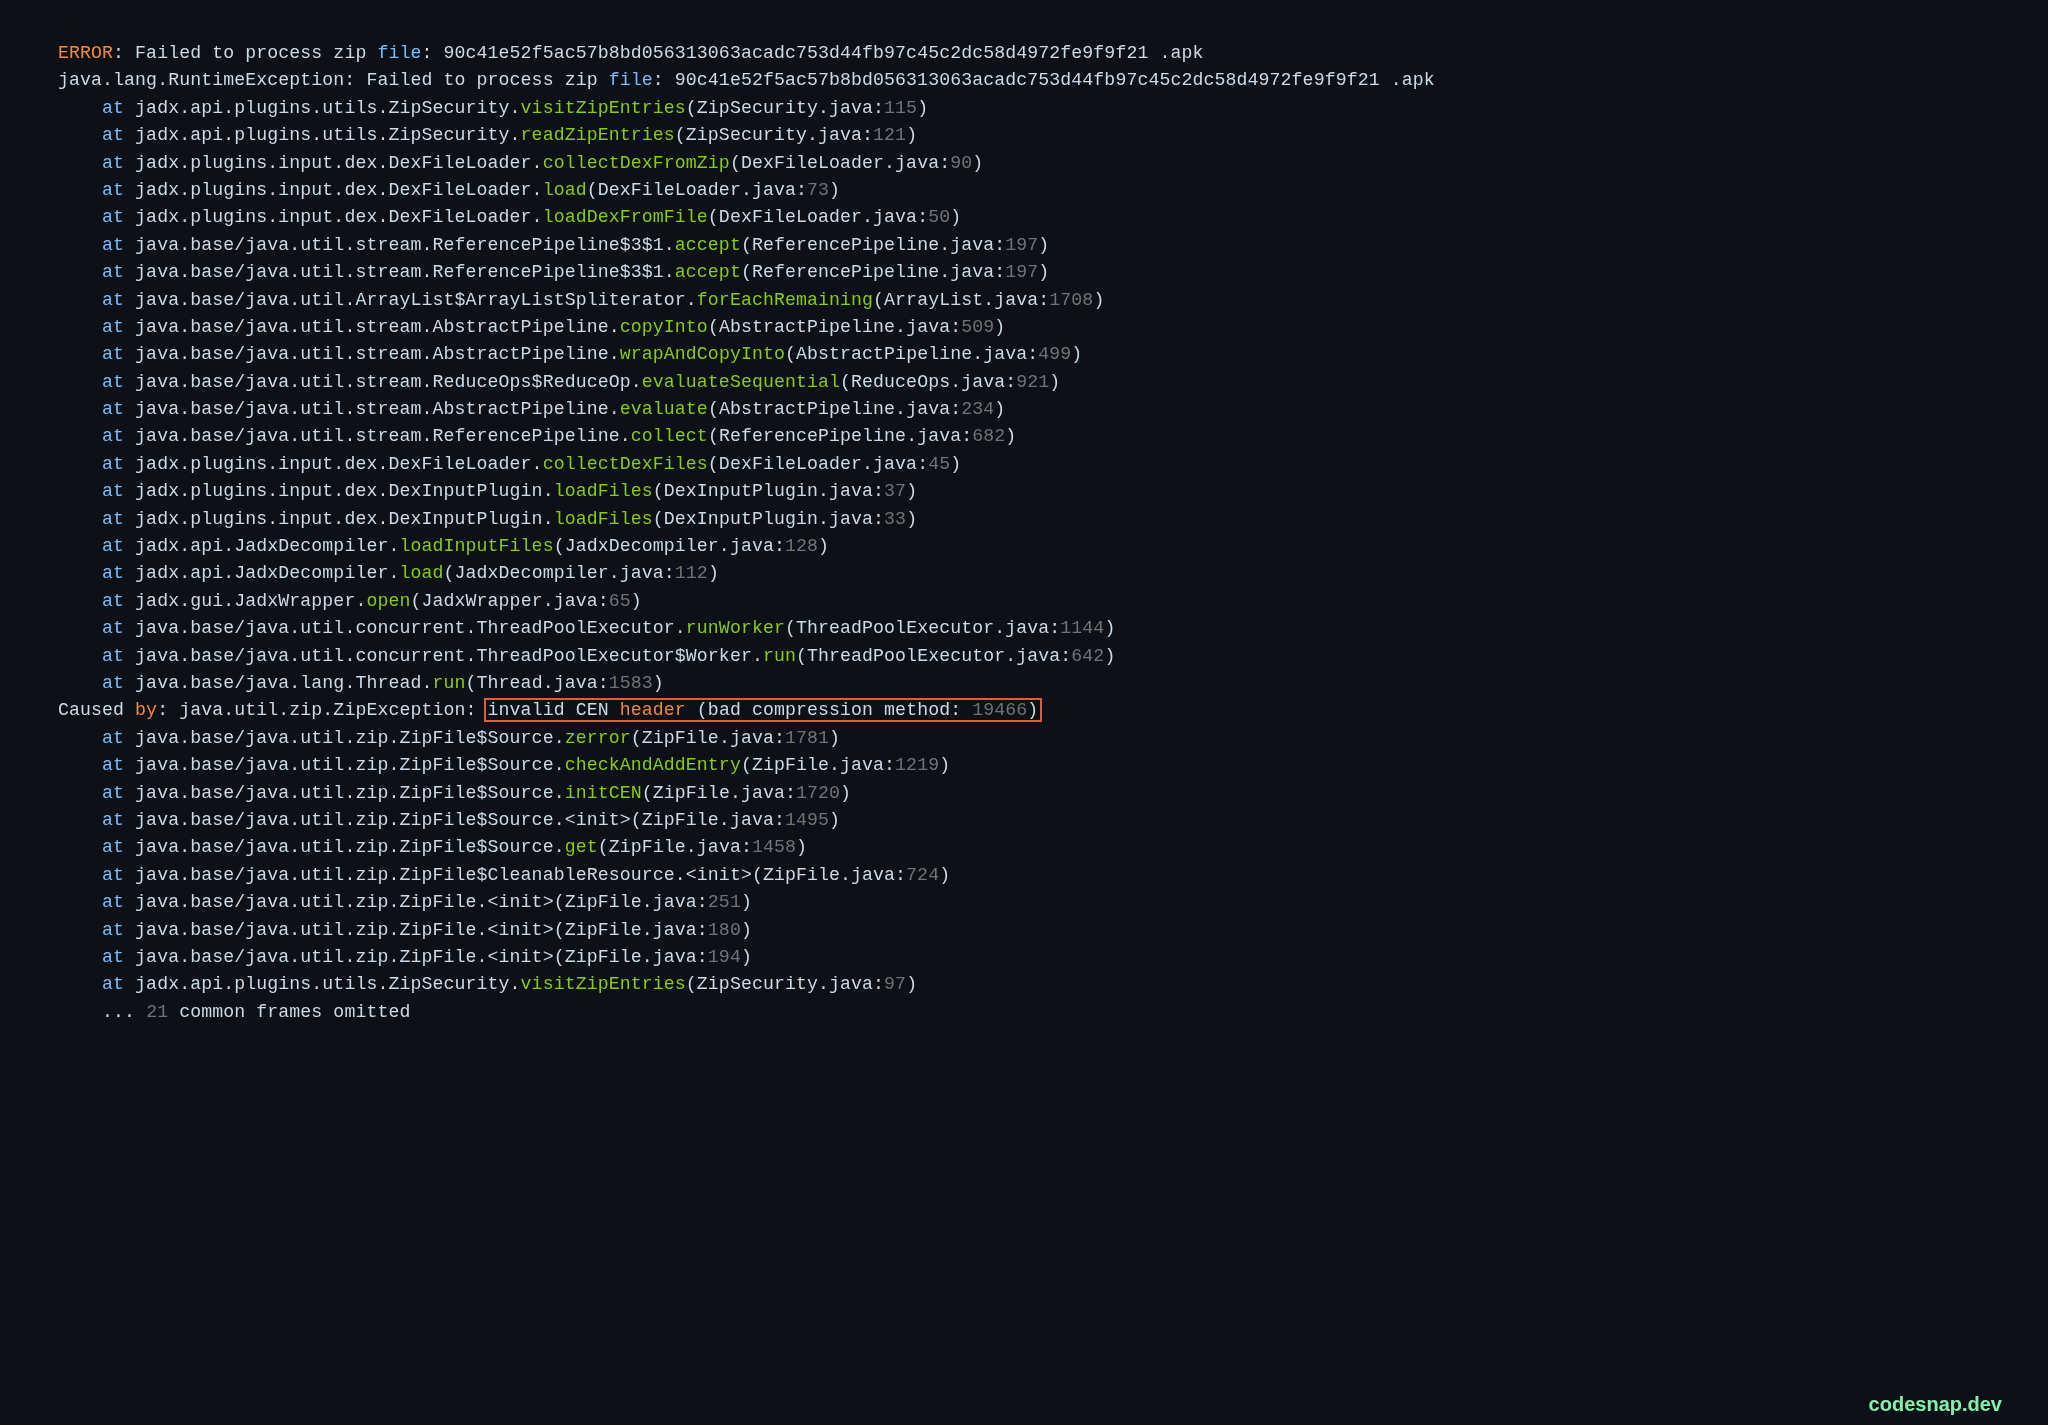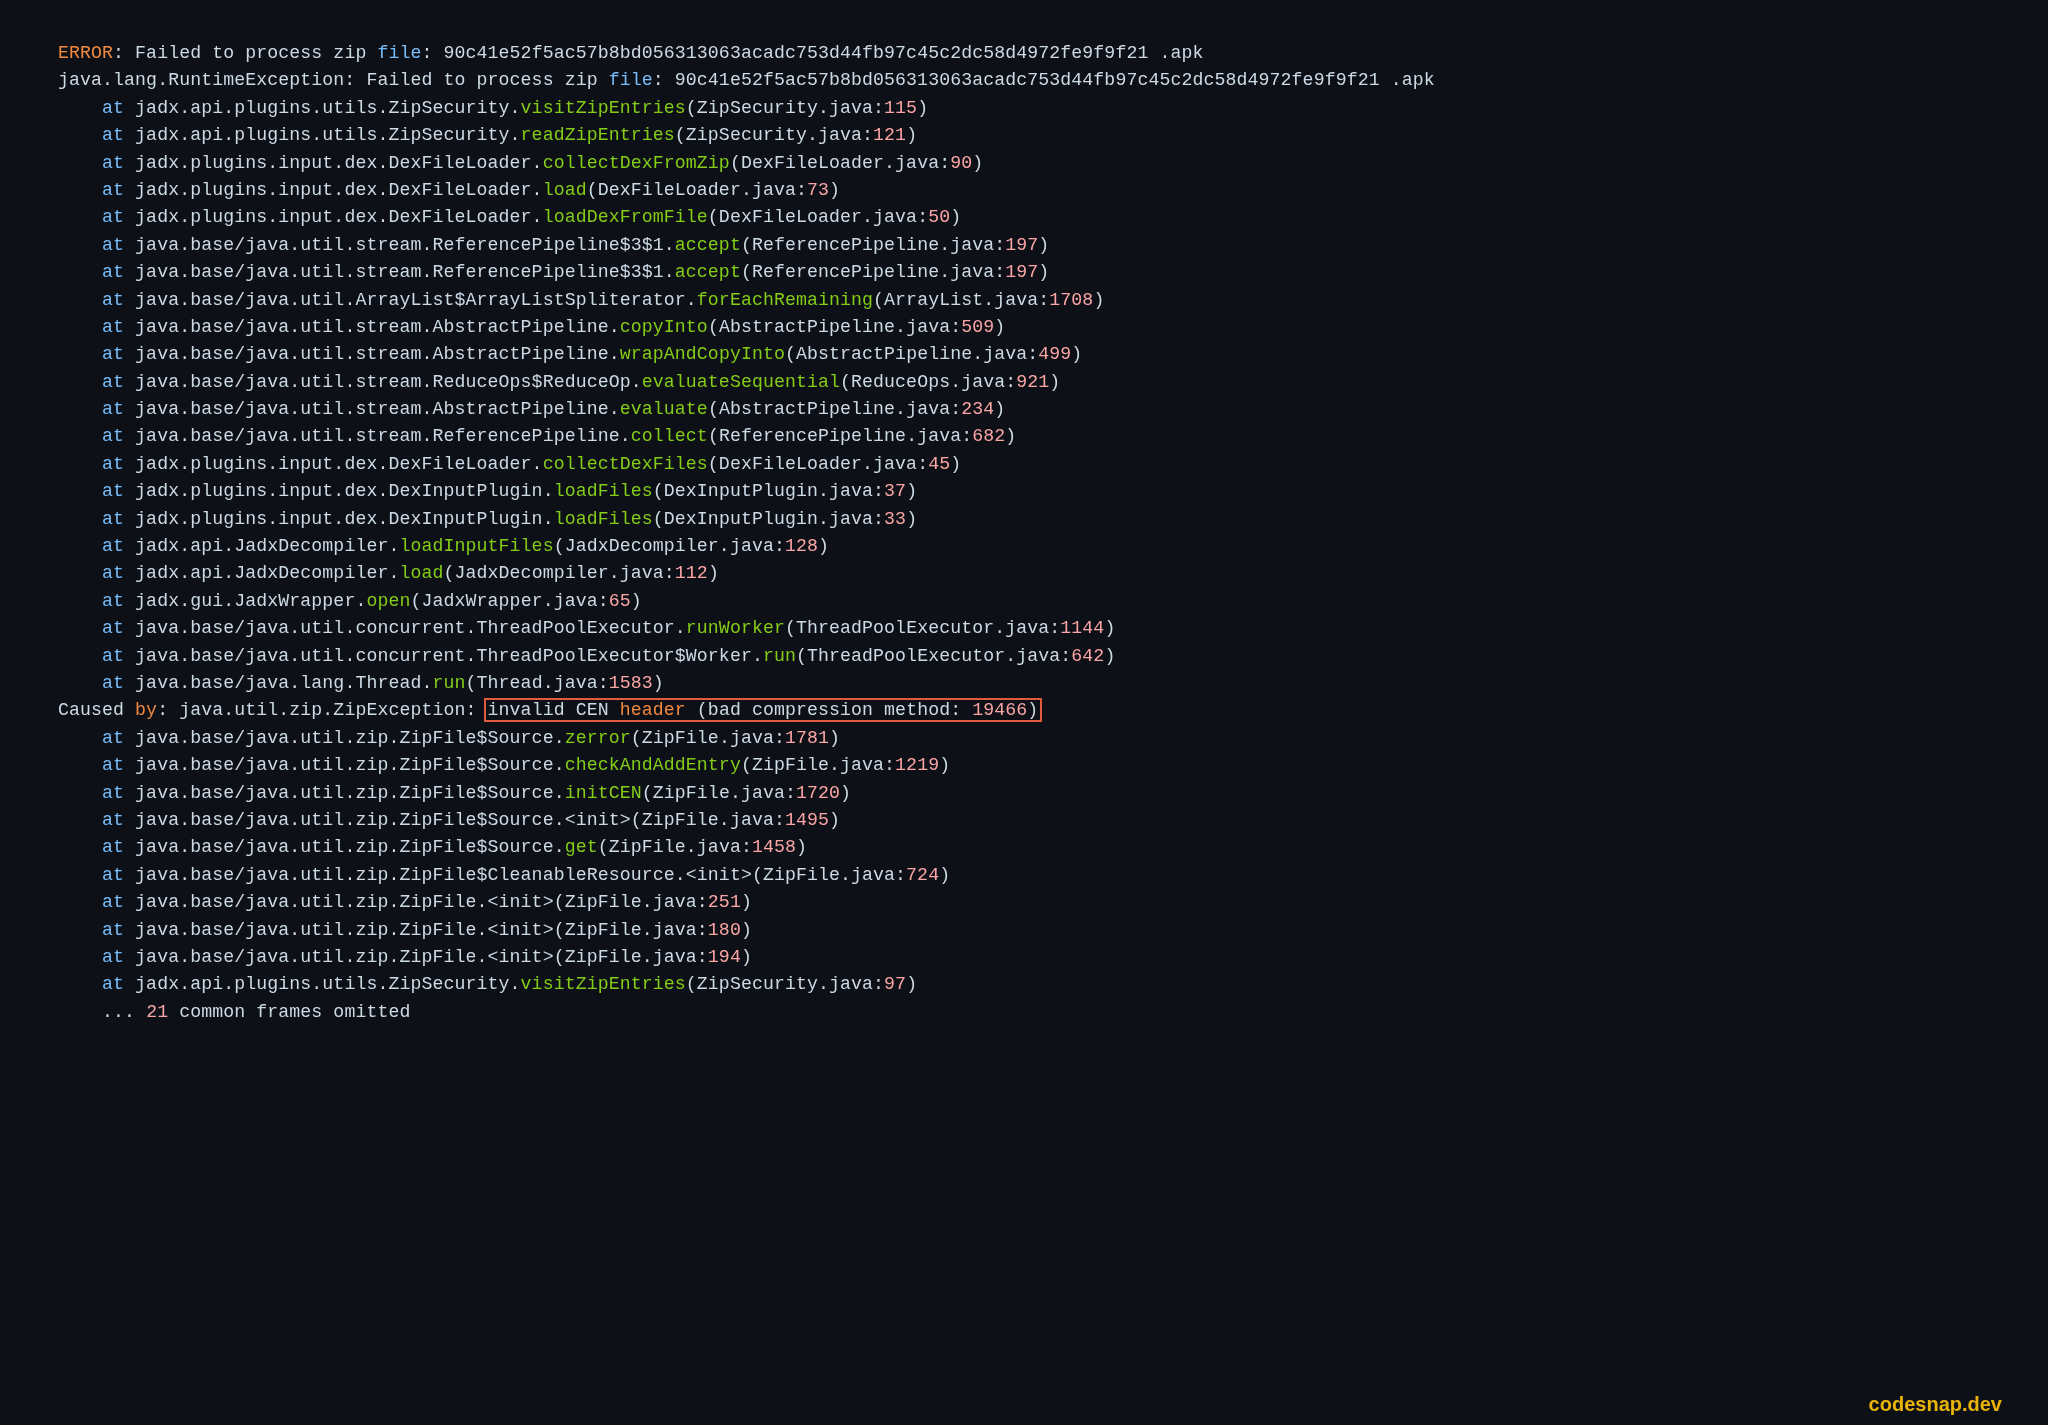--- a/index.html
+++ b/index.html
@@ -26,32 +26,32 @@
     font-family: inherit;
     white-space: pre;
     font-size: 18.2px;
     line-height: 1.505;
     letter-spacing: 0.1px;
   }
   .line { display: block; }
   .txt   { color: #cdd9e5; }
   .kw1   { color: #f0883e; }          
   .meth  { color: #84cc16; }          
-  .num   { color: #fca5a5; }          
+  .num   { color: #737373; }          
   .special { color: #77bdfb; }        
   .highlight-box {
     position: absolute;
     border: 2px solid #e05b3c;
     pointer-events: none;
   }
   .watermark {
     position: absolute;
     bottom: 18px;
     right: 34px;
-    color: #eab308;
+    color: #86efac;
     font-size: 20px;
     font-weight: 600;
     font-family: -apple-system, BlinkMacSystemFont, "Segoe UI", sans-serif;
   }
 </style>
 </head>
 <body>
 
 <div class="frame">
   <pre id="code"><span class="line"><span class="kw1">ERROR</span><span class="txt">: Failed to process zip </span><span class="special">file</span><span class="txt">: 90c41e52f5ac57b8bd056313063acadc753d44fb97c45c2dc58d4972fe9f9f21 .apk</span></span><span class="line"><span class="txt">java.lang.RuntimeException: Failed to process zip </span><span class="special">file</span><span class="txt">: 90c41e52f5ac57b8bd056313063acadc753d44fb97c45c2dc58d4972fe9f9f21 .apk</span></span><span class="line">    <span class="special">at</span><span class="txt"> jadx.api.plugins.utils.ZipSecurity.</span><span class="meth">visitZipEntries</span><span class="txt">(ZipSecurity.java:</span><span class="num">115</span><span class="txt">)</span></span><span class="line">    <span class="special">at</span><span class="txt"> jadx.api.plugins.utils.ZipSecurity.</span><span class="meth">readZipEntries</span><span class="txt">(ZipSecurity.java:</span><span class="num">121</span><span class="txt">)</span></span><span class="line">    <span class="special">at</span><span class="txt"> jadx.plugins.input.dex.DexFileLoader.</span><span class="meth">collectDexFromZip</span><span class="txt">(DexFileLoader.java:</span><span class="num">90</span><span class="txt">)</span></span><span class="line">    <span class="special">at</span><span class="txt"> jadx.plugins.input.dex.DexFileLoader.</span><span class="meth">load</span><span class="txt">(DexFileLoader.java:</span><span class="num">73</span><span class="txt">)</span></span><span class="line">    <span class="special">at</span><span class="txt"> jadx.plugins.input.dex.DexFileLoader.</span><span class="meth">loadDexFromFile</span><span class="txt">(DexFileLoader.java:</span><span class="num">50</span><span class="txt">)</span></span><span class="line">    <span class="special">at</span><span class="txt"> java.base/java.util.stream.ReferencePipeline$3$1.</span><span class="meth">accept</span><span class="txt">(ReferencePipeline.java:</span><span class="num">197</span><span class="txt">)</span></span><span class="line">    <span class="special">at</span><span class="txt"> java.base/java.util.stream.ReferencePipeline$3$1.</span><span class="meth">accept</span><span class="txt">(ReferencePipeline.java:</span><span class="num">197</span><span class="txt">)</span></span><span class="line">    <span class="special">at</span><span class="txt"> java.base/java.util.ArrayList$ArrayListSpliterator.</span><span class="meth">forEachRemaining</span><span class="txt">(ArrayList.java:</span><span class="num">1708</span><span class="txt">)</span></span><span class="line">    <span class="special">at</span><span class="txt"> java.base/java.util.stream.AbstractPipeline.</span><span class="meth">copyInto</span><span class="txt">(AbstractPipeline.java:</span><span class="num">509</span><span class="txt">)</span></span><span class="line">    <span class="special">at</span><span class="txt"> java.base/java.util.stream.AbstractPipeline.</span><span class="meth">wrapAndCopyInto</span><span class="txt">(AbstractPipeline.java:</span><span class="num">499</span><span class="txt">)</span></span><span class="line">    <span class="special">at</span><span class="txt"> java.base/java.util.stream.ReduceOps$ReduceOp.</span><span class="meth">evaluateSequential</span><span class="txt">(ReduceOps.java:</span><span class="num">921</span><span class="txt">)</span></span><span class="line">    <span class="special">at</span><span class="txt"> java.base/java.util.stream.AbstractPipeline.</span><span class="meth">evaluate</span><span class="txt">(AbstractPipeline.java:</span><span class="num">234</span><span class="txt">)</span></span><span class="line">    <span class="special">at</span><span class="txt"> java.base/java.util.stream.ReferencePipeline.</span><span class="meth">collect</span><span class="txt">(ReferencePipeline.java:</span><span class="num">682</span><span class="txt">)</span></span><span class="line">    <span class="special">at</span><span class="txt"> jadx.plugins.input.dex.DexFileLoader.</span><span class="meth">collectDexFiles</span><span class="txt">(DexFileLoader.java:</span><span class="num">45</span><span class="txt">)</span></span><span class="line">    <span class="special">at</span><span class="txt"> jadx.plugins.input.dex.DexInputPlugin.</span><span class="meth">loadFiles</span><span class="txt">(DexInputPlugin.java:</span><span class="num">37</span><span class="txt">)</span></span><span class="line">    <span class="special">at</span><span class="txt"> jadx.plugins.input.dex.DexInputPlugin.</span><span class="meth">loadFiles</span><span class="txt">(DexInputPlugin.java:</span><span class="num">33</span><span class="txt">)</span></span><span class="line">    <span class="special">at</span><span class="txt"> jadx.api.JadxDecompiler.</span><span class="meth">loadInputFiles</span><span class="txt">(JadxDecompiler.java:</span><span class="num">128</span><span class="txt">)</span></span><span class="line">    <span class="special">at</span><span class="txt"> jadx.api.JadxDecompiler.</span><span class="meth">load</span><span class="txt">(JadxDecompiler.java:</span><span class="num">112</span><span class="txt">)</span></span><span class="line">    <span class="special">at</span><span class="txt"> jadx.gui.JadxWrapper.</span><span class="meth">open</span><span class="txt">(JadxWrapper.java:</span><span class="num">65</span><span class="txt">)</span></span><span class="line">    <span class="special">at</span><span class="txt"> java.base/java.util.concurrent.ThreadPoolExecutor.</span><span class="meth">runWorker</span><span class="txt">(ThreadPoolExecutor.java:</span><span class="num">1144</span><span class="txt">)</span></span><span class="line">    <span class="special">at</span><span class="txt"> java.base/java.util.concurrent.ThreadPoolExecutor$Worker.</span><span class="meth">run</span><span class="txt">(ThreadPoolExecutor.java:</span><span class="num">642</span><span class="txt">)</span></span><span class="line">    <span class="special">at</span><span class="txt"> java.base/java.lang.Thread.</span><span class="meth">run</span><span class="txt">(Thread.java:</span><span class="num">1583</span><span class="txt">)</span></span><span class="line"><span class="txt">Caused </span><span class="kw1">by</span><span class="txt">: java.util.zip.ZipException: </span><span class="txt">invalid CEN </span><span class="kw1">header</span><span class="txt"> (bad compression method: </span><span class="num">19466</span><span class="txt">)</span></span><span class="line">    <span class="special">at</span><span class="txt"> java.base/java.util.zip.ZipFile$Source.</span><span class="meth">zerror</span><span class="txt">(ZipFile.java:</span><span class="num">1781</span><span class="txt">)</span></span><span class="line">    <span class="special">at</span><span class="txt"> java.base/java.util.zip.ZipFile$Source.</span><span class="meth">checkAndAddEntry</span><span class="txt">(ZipFile.java:</span><span class="num">1219</span><span class="txt">)</span></span><span class="line">    <span class="special">at</span><span class="txt"> java.base/java.util.zip.ZipFile$Source.</span><span class="meth">initCEN</span><span class="txt">(ZipFile.java:</span><span class="num">1720</span><span class="txt">)</span></span><span class="line">    <span class="special">at</span><span class="txt"> java.base/java.util.zip.ZipFile$Source.&lt;init&gt;(ZipFile.java:</span><span class="num">1495</span><span class="txt">)</span></span><span class="line">    <span class="special">at</span><span class="txt"> java.base/java.util.zip.ZipFile$Source.</span><span class="meth">get</span><span class="txt">(ZipFile.java:</span><span class="num">1458</span><span class="txt">)</span></span><span class="line">    <span class="special">at</span><span class="txt"> java.base/java.util.zip.ZipFile$CleanableResource.&lt;init&gt;(ZipFile.java:</span><span class="num">724</span><span class="txt">)</span></span><span class="line">    <span class="special">at</span><span class="txt"> java.base/java.util.zip.ZipFile.&lt;init&gt;(ZipFile.java:</span><span class="num">251</span><span class="txt">)</span></span><span class="line">    <span class="special">at</span><span class="txt"> java.base/java.util.zip.ZipFile.&lt;init&gt;(ZipFile.java:</span><span class="num">180</span><span class="txt">)</span></span><span class="line">    <span class="special">at</span><span class="txt"> java.base/java.util.zip.ZipFile.&lt;init&gt;(ZipFile.java:</span><span class="num">194</span><span class="txt">)</span></span><span class="line">    <span class="special">at</span><span class="txt"> jadx.api.plugins.utils.ZipSecurity.</span><span class="meth">visitZipEntries</span><span class="txt">(ZipSecurity.java:</span><span class="num">97</span><span class="txt">)</span></span><span class="line">    <span class="txt">... </span><span class="num">21</span><span class="txt"> common frames omitted</span></span></pre>

